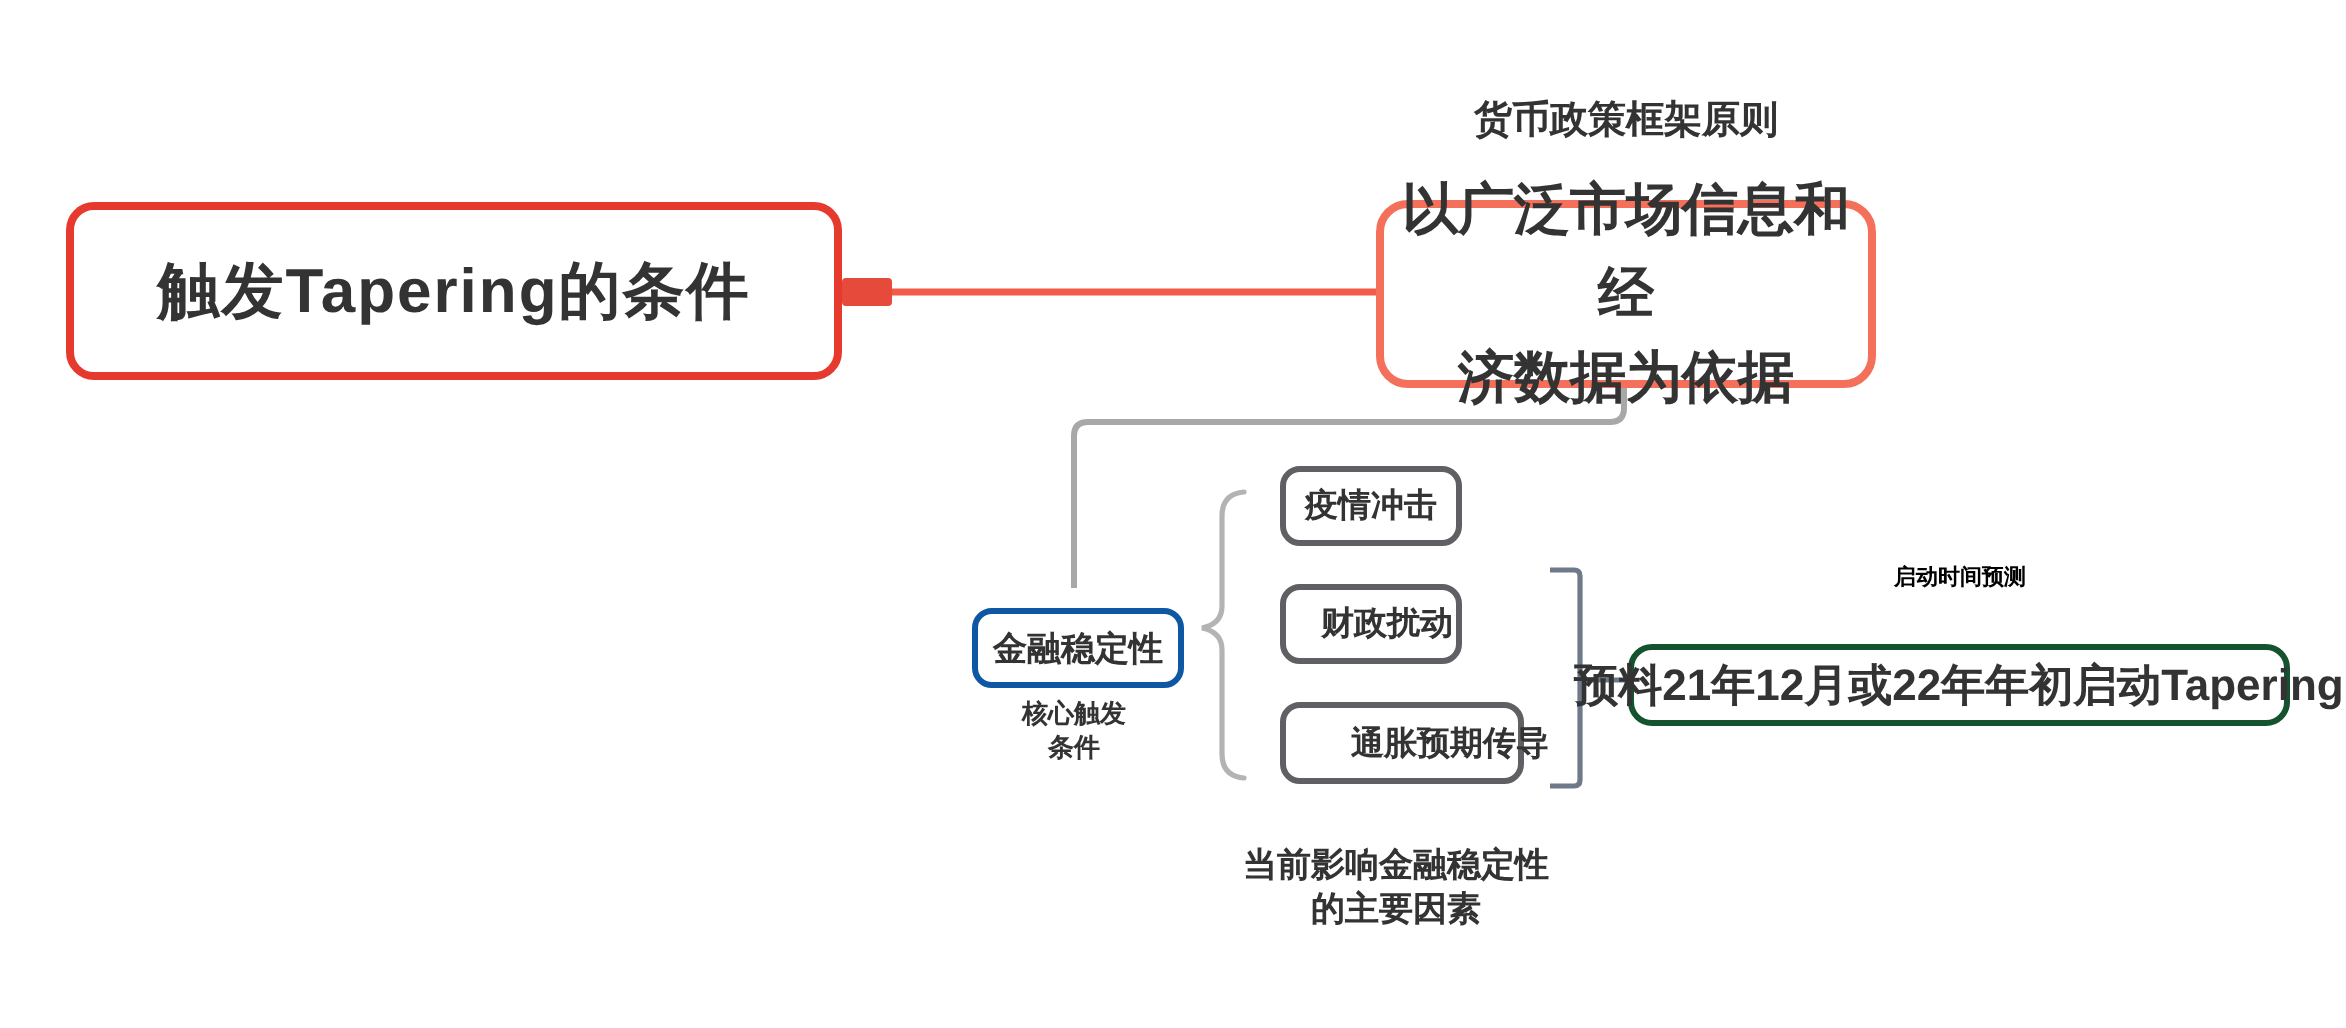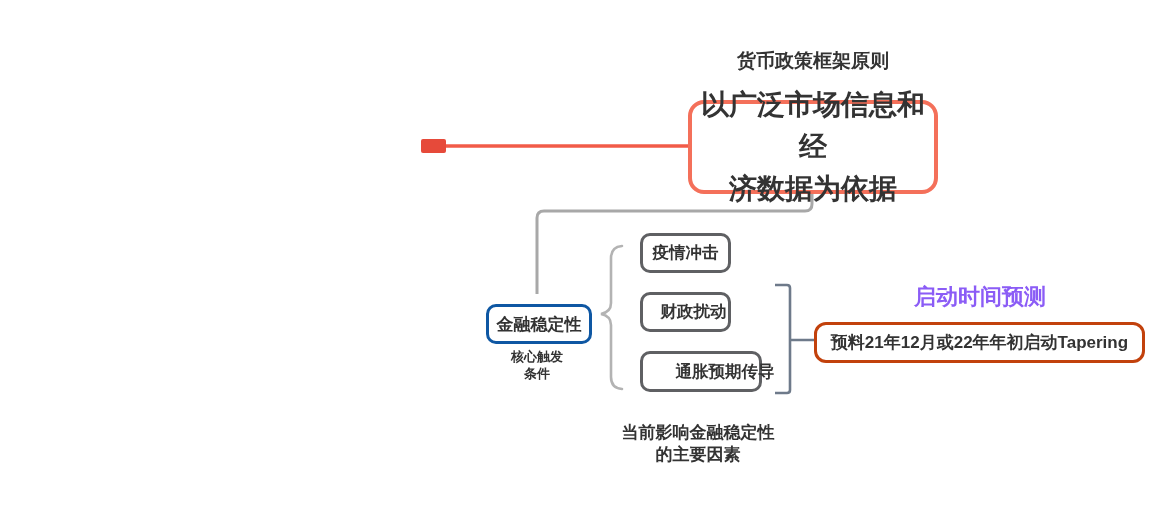--- a/index.html
+++ b/index.html
@@ -55,54 +55,55 @@
     border-radius: 10px;
     font-size: 16.5px;
     white-space: nowrap;
     font-family: Liberation Mono, monospace;
   }
   .node-factor-1 { left: 640px; top: 233px; width: 91px;  height: 40px; }
   .node-factor-2 { left: 640px; top: 292px; width: 91px;  height: 40px; padding-left: 16px; }
   .node-factor-3 { left: 640px; top: 351px; width: 122px; height: 41px; padding-left: 48px; }
   .node-prediction {
     left: 814px; top: 322px; width: 331px; height: 41px;
-    border: 3px solid #c2410c;
+    border: 3px solid #14532d;
     border-radius: 12px;
-    font-size: 17px;
+    font-size: 22px;
     white-space: nowrap;
   }
   .annotation {
     position: absolute;
     font-weight: bold;
     text-align: center;
     white-space: pre-line;
     line-height: 1.32;
   }
   .annotation-branch   { left: 688px; top: 48px;  width: 250px; font-size: 19px; }
   .annotation-core     { left: 482px; top: 348px; width: 110px; font-size: 13px; }
   .annotation-factors  { left: 598px; top: 422px; width: 200px; font-size: 17px; }
-  .annotation-prediction { left: 830px; top: 282px; width: 300px; font-size: 22px; color: #8b5cf6; }
+  .annotation-prediction { left: 830px; top: 282px; width: 300px; font-size: 11px; color: #000000; }
 </style>
 </head>
 <body>
 
 <div class="canvas">
 
   <svg class="connectors" viewBox="0 0 1173 514">
 
     <line x1="433" y1="146" x2="688" y2="146" stroke-width="3.5" stroke="#f25b48"></line>
     <rect x="421" y="139" width="25" height="14" rx="2" fill="#e64a3a"></rect>
 
     <path d="M 812 194 L 812 204 Q 812 211 805 211 L 544 211 Q 537 211 537 218 L 537 294" fill="none" stroke-width="3" stroke="#a8a8a8"></path>
 
     <path d="M 622 246 Q 611 247 611 258 L 611 303 Q 611 312 601 314 Q 611 316 611 325 L 611 377 Q 611 388 622 389" fill="none" stroke-width="2.6" stroke-linecap="round" stroke="#b3b3b3"></path>
 
     <path d="M 775 285 L 787 285 Q 790 285 790 288 L 790 390 Q 790 393 787 393 L 775 393 M 790 340 L 814 340" fill="none" stroke-width="2.6" stroke="#6e7a8a"></path>
   </svg>
 
+  <div class="node node-root">触发Tapering的条件</div>
 
   <div class="annotation annotation-branch">货币政策框架原则</div>
   <div class="node node-branch">以广泛市场信息和经
 济数据为依据</div>
 
   <div class="node node-core">金融稳定性</div>
   <div class="annotation annotation-core">核心触发
 条件</div>
 
   <div class="node node-factor node-factor-1">疫情冲击</div>

